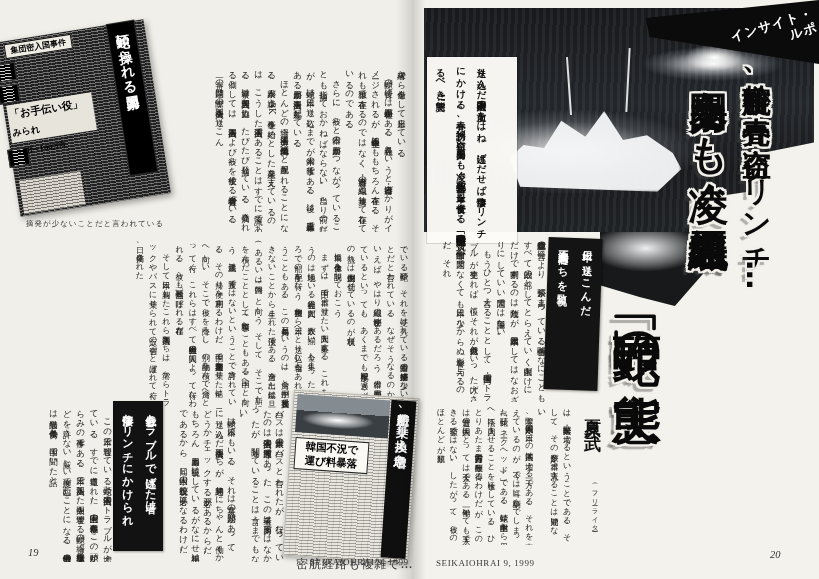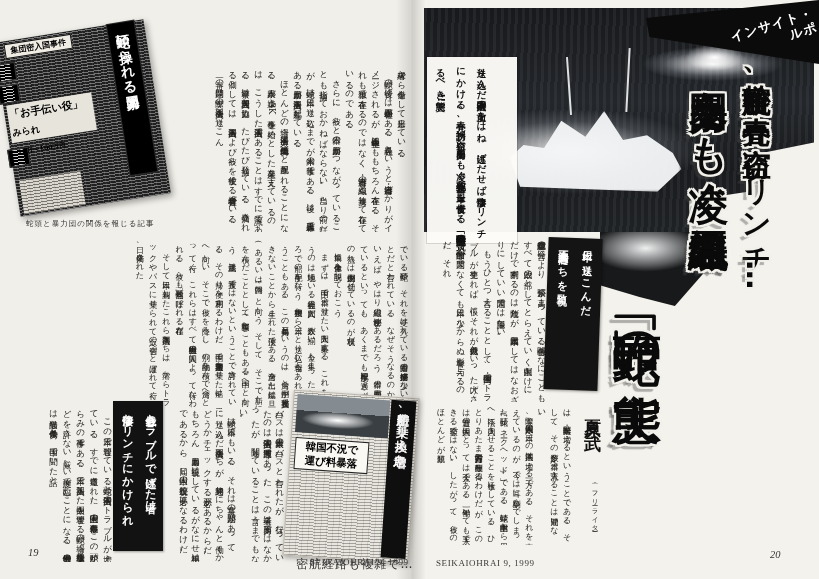--- a/index.html
+++ b/index.html
@@ -202,21 +202,21 @@
     <div class="mini" style="top:22px;"></div>
     <div class="mini" style="top:44px;"></div>
     <div class="mini" style="top:108px;"></div>
     <div class="clip1-panel">
       <div class="clip1-ph1">「お手伝い役」</div>
       <span class="clip1-ph2">みられ</span>
       <span class="clip1-ph3">10万〜100万円</span>
     </div>
     <div class="clip1-light"></div>
   </div>
-  <div class="abs clip1-caption">蛇頭と暴力団の関係を報じる記事</div>
+  <div class="abs clip1-caption">摘発が少ないことだと言われている</div>
 
   <div class="abs body-txt b-l1">
     <p>縁者から借金をして来日している。</p>
     <p>　蛇頭の背後には中国黒社会がある。黒社会というと香港・台湾ばかりがイメージされるが、社会主義中国にももちろん存在する。それも単独で存在するのではなく、香港・台湾の組織と連携して存在しているのである。</p>
     <p>　さらに、彼らと日本の暴力団がつながっていることも指摘しておかねばならない。当たり前の話だが、蛇頭は日本に送り込むまでが本来の仕事である。後は、日本黒社会である暴力団が不法入国者を差配している。</p>
     <p>　ほとんどの場合、不法入国者は単純肉体労働へと配属されることになる。日本人が嫌う3K仕事を始めとした産業を支えているのは、こうした不法入国者であることはすでに常識である。警察は入国管理局と協力し、たびたび摘発している。摘発される側としては、不法入国者および彼らを使役する会社経営者がいる。</p>
     <p>　一番の問題は実際の不法入国者を送りこん</p>
   </div>
 
   <div class="abs body-txt b-l2">

